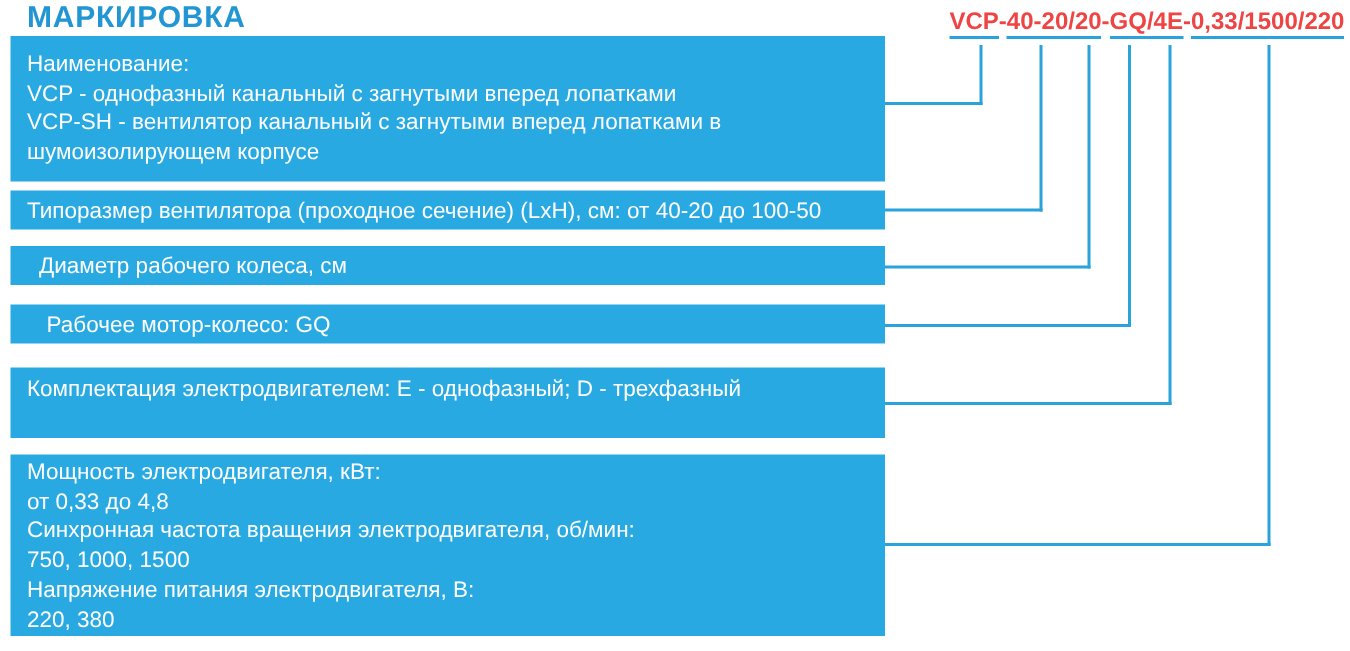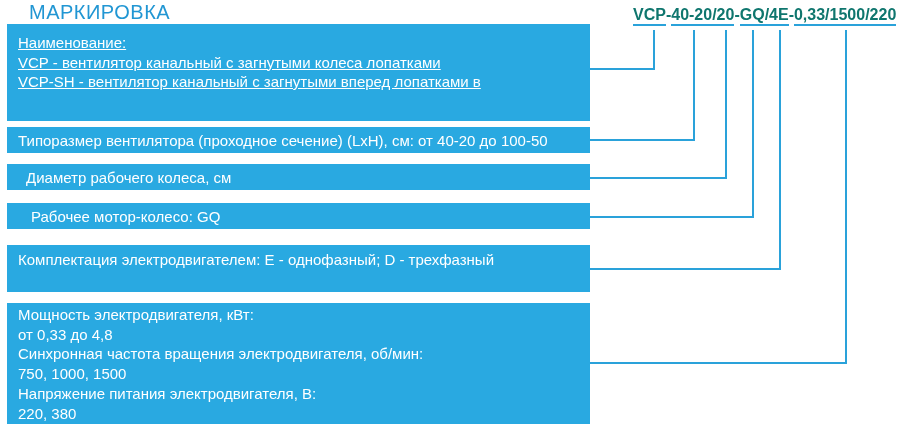--- a/index.html
+++ b/index.html
@@ -2,37 +2,37 @@
 <html><head>
 <meta charset="utf-8">
 <style>
   html,body{margin:0;padding:0;background:#ffffff;}
   #stage{
     position:relative;width:900px;height:434px;background:#ffffff;overflow:hidden;
     font-family:"Liberation Sans","DejaVu Sans",sans-serif;
   }
   
   .page-title{
-    position:absolute;left:29px;top:1px;font-size:20px;font-weight:normal;
+    position:absolute;left:18px;top:1px;font-size:20px;font-weight:bold;
     color:#2196d3;letter-spacing:0.5px;
   }
   
   .code{
     position:absolute;left:633px;top:6px;font-size:16px;font-weight:bold;
-    color:#0f766e;white-space:nowrap;text-align:right;
+    color:#ef4444;white-space:nowrap;text-align:right;
   }
   .code .seg{border-bottom:2px solid #2aa2da;padding-bottom:1px;}
   .code .sep{padding-bottom:1px;}
   
   .lbox{
     position:absolute;left:7px;width:583px;background:#29a9e1;color:#ffffff;
     box-sizing:border-box;padding-left:11px;font-size:15px;
   }
   .lbox.single{display:flex;align-items:center;text-align:right;}
-  .box1{top:24px;height:97px;padding-top:9px;line-height:19.5px;text-decoration:underline;}
+  .box1{top:24px;height:97px;padding-top:9px;line-height:19.5px;}
   .box2{top:127px;height:26px;}
   .box3{top:164px;height:26px;padding-left:19px;}
   .box4{top:203px;height:26px;padding-left:24px;}
   .box5{top:245px;height:47px;padding-top:4px;line-height:21px;}
   .box6{top:303px;height:121px;padding-top:2px;line-height:19.7px;}
   
   .cline{position:absolute;background:#2aa2da;}
   .h{height:2px;left:590px;}
   .v{width:2px;top:30px;}
   .h1{top:68px;width:65px;}   .v1{left:653px;height:40px;}
@@ -61,22 +61,23 @@
   <div class="cline v v3"></div>
   <div class="cline h h4"></div>
   <div class="cline v v4"></div>
   <div class="cline h h5"></div>
   <div class="cline v v5"></div>
   <div class="cline h h6"></div>
   <div class="cline v v6"></div>
 
   <div class="lbox box1">
     <div>Наименование:</div>
-    <div>VCP - вентилятор канальный с загнутыми колеса лопатками</div>
+    <div>VCP - однофазный канальный с загнутыми вперед лопатками</div>
     <div>VCP-SH - вентилятор канальный с загнутыми вперед лопатками в</div>
+    <div>шумоизолирующем корпусе</div>
   </div>
 
   <div class="lbox single box2">
     <div>Типоразмер вентилятора (проходное сечение) (LxH), см: от 40-20 до 100-50</div>
   </div>
 
   <div class="lbox single box3">
     <div>Диаметр рабочего колеса, см</div>
   </div>
 

